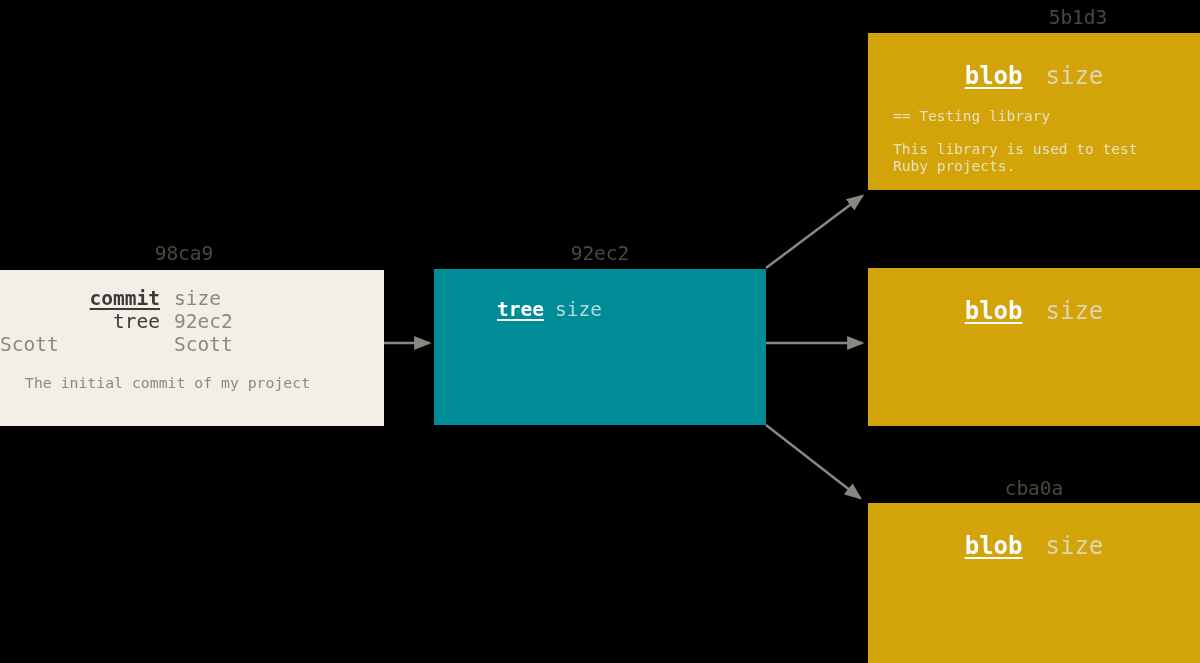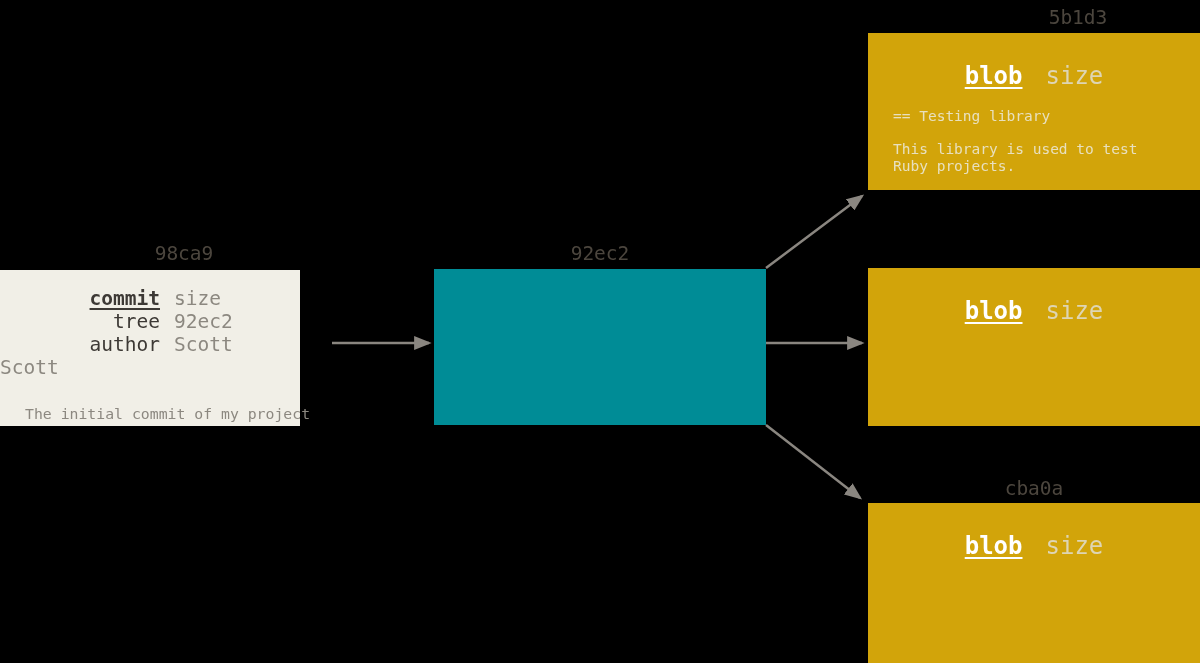--- a/index.html
+++ b/index.html
@@ -19,39 +19,39 @@
     width: 332px;
     text-align: center;
     color: #4c463e;
     font-size: 19.5px;
     line-height: 24px;
   }
 
   .node { position: absolute; box-sizing: border-box; }
 
   
-  .commit-node { left: 0; top: 270px; width: 300px; height: 156px; background: #f1efe7; }
+  .commit-node { left: 0; top: 270px; width: 384px; height: 156px; background: #f1efe7; }
   .kv {
     display: grid;
     grid-template-columns: 160px auto;
     column-gap: 14px;
     padding-top: 17px;
     font-size: 19.5px;
     line-height: 23px;
   }
   .kv .key { text-align: right; color: #3d3935; }
   .kv .key.strong {
     font-weight: bold;
     text-decoration: underline;
     text-underline-offset: 3px;
     text-decoration-thickness: 2px;
   }
   .kv .val { color: #8c8880; }
   .commit-message {
-    margin-top: 26px;
+    margin-top: 18px;
     padding-left: 25px;
     font-size: 14.8px;
     color: #8c8880;
     white-space: pre;
   }
 
   
   .tree-node {
     left: 434px; top: 269px; width: 332px; height: 156px;
     background: #008c96;
@@ -116,28 +116,30 @@
   <div class="node-label" style="left:434px; top:242px;">92ec2</div>
   <div class="node-label" style="left:912px; top:6px;">5b1d3</div>
   <div class="node-label" style="left:868px; top:477px;">cba0a</div>
 
   <div class="node commit-node">
     <div class="kv">
       <span class="key strong">commit</span>
       <span class="val">size</span>
       <span class="key">tree</span>
       <span class="val">92ec2</span>
-      <span class="key">author</span>
       <span class="val">Scott</span>
       <span class="val">Scott</span>
     </div>
     <div class="commit-message">The initial commit of my project</div>
   </div>
 
   <div class="node tree-node">
+    <div class="trow">
+      <span class="tkey u">tree</span><span class="tval">size</span>
+    </div>
   </div>
 
   <div class="node blob-node b1">
     <div class="blob-header">
       <span class="btype">blob</span><span class="bsize">size</span>
     </div>
     <div class="blob-content">== Testing library
 
 This library is used to test
 Ruby projects.</div>

